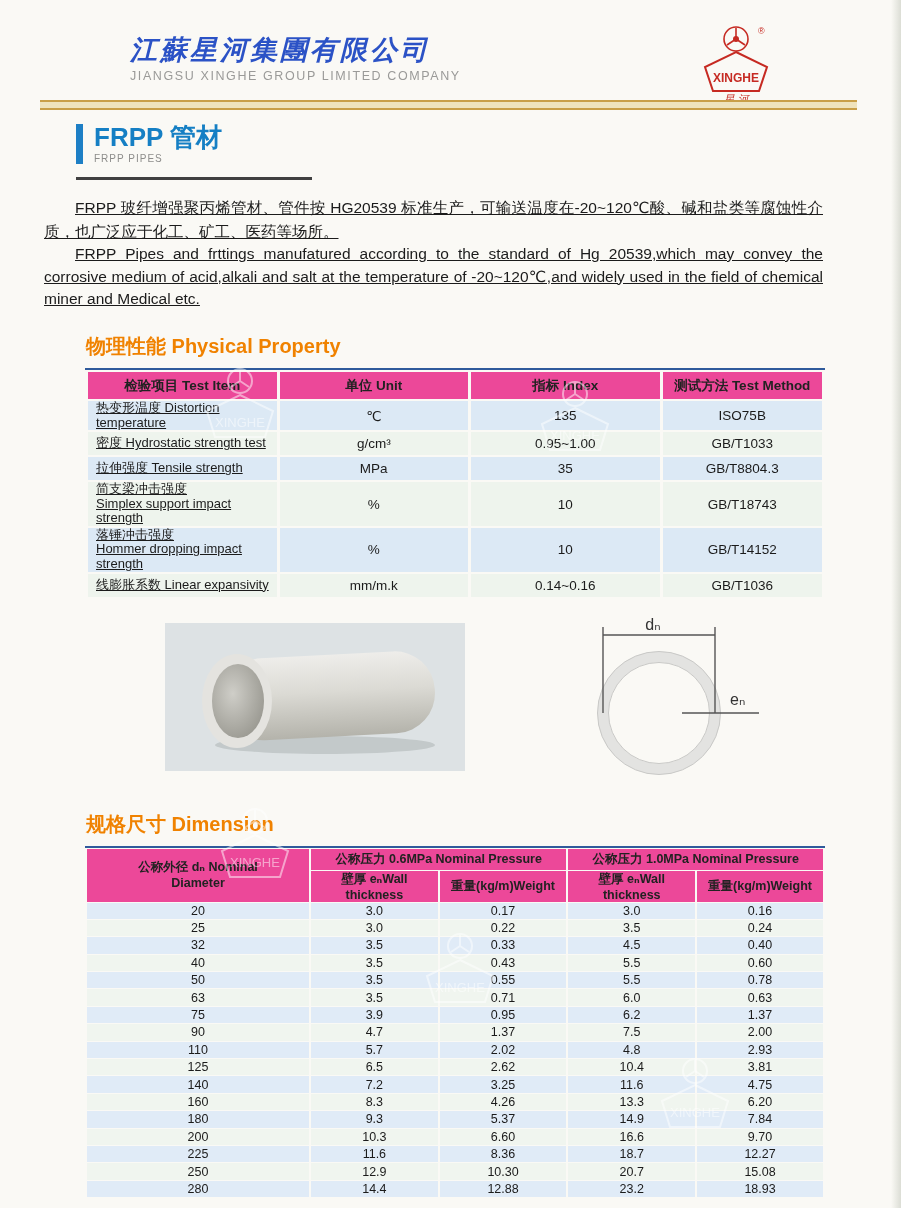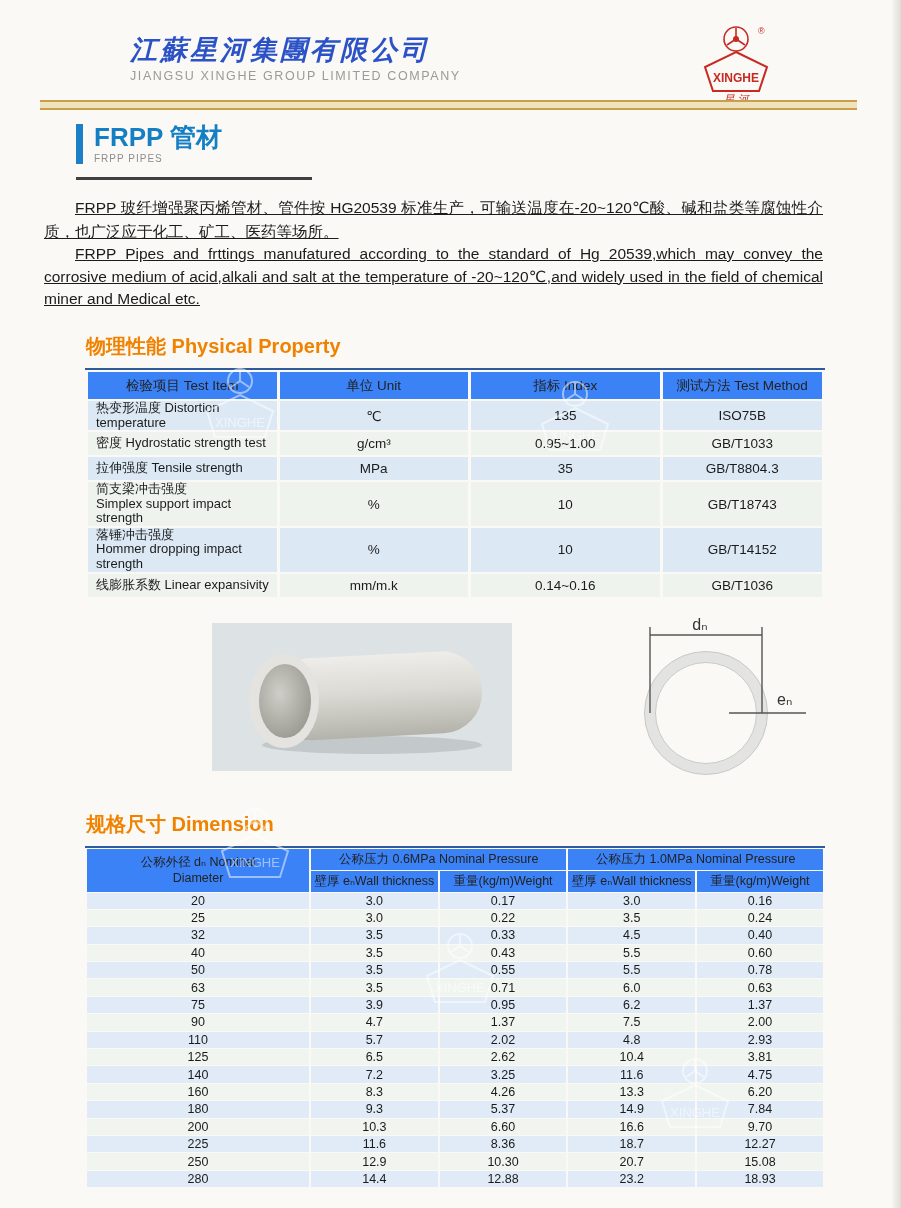--- a/index.html
+++ b/index.html
@@ -29,34 +29,34 @@
   .intro p{margin:0;text-indent:2em;}
   .intro p.en{line-height:1.47;}
 
   
   .sec-h{margin:22px 0 8px 86px;color:#f08200;font-weight:bold;font-size:20px;}
 
   
   table{border-collapse:separate;margin-left:85px;width:740px;}
   table.phys{border-spacing:3px 2px;font-size:13.5px;border-top:2px solid #2f5a9b;}
   table.dim {border-spacing:2px 1px;font-size:12.5px;border-top:2px solid #2f5a9b;}
-  th{background:#3b82f6;font-weight:normal;color:#222;padding:0 2px;}
+  th{background:#ec4899;font-weight:bold;color:#222;padding:0 2px;}
   .phys th{height:27px;font-size:13.5px;}
   .phys td{height:23px;text-align:center;padding:0 2px;}
-  .phys td:first-child{text-align:left;padding-left:8px;white-space:pre-line;line-height:1.12;font-size:13px;}
+  .phys td:first-child{text-align:left;padding-left:8px;white-space:pre-line;line-height:1.12;font-size:13px;text-decoration:underline;}
   .phys tr:nth-child(odd) td{background:#dce9f5;}
   .phys tr:nth-child(even) td{background:#eef4ed;}
   .dim th{height:21px;font-size:12.5px;}
   .dim th.diam{white-space:pre-line;line-height:1.3;}
   .dim td{height:16.4px;text-align:center;padding:0;}
   .dim tr:nth-child(odd) td{background:#e0ebf7;}
   .dim tr:nth-child(even) td{background:#f0f5ef;}
 
   
-  .figure-row{display:flex;align-items:flex-start;margin:24px 0 0 165px;justify-content:center;}
+  .figure-row{display:flex;align-items:flex-start;margin:24px 0 0 165px;}
   .pipe-photo{width:300px;height:148px;}
   .pipe-diagram{margin-left:102px;margin-top:-8px;}
 
   
   .wm{position:absolute;opacity:.5;pointer-events:none;}
 </style>
 </head>
 <body>
 
 <div class="page">

